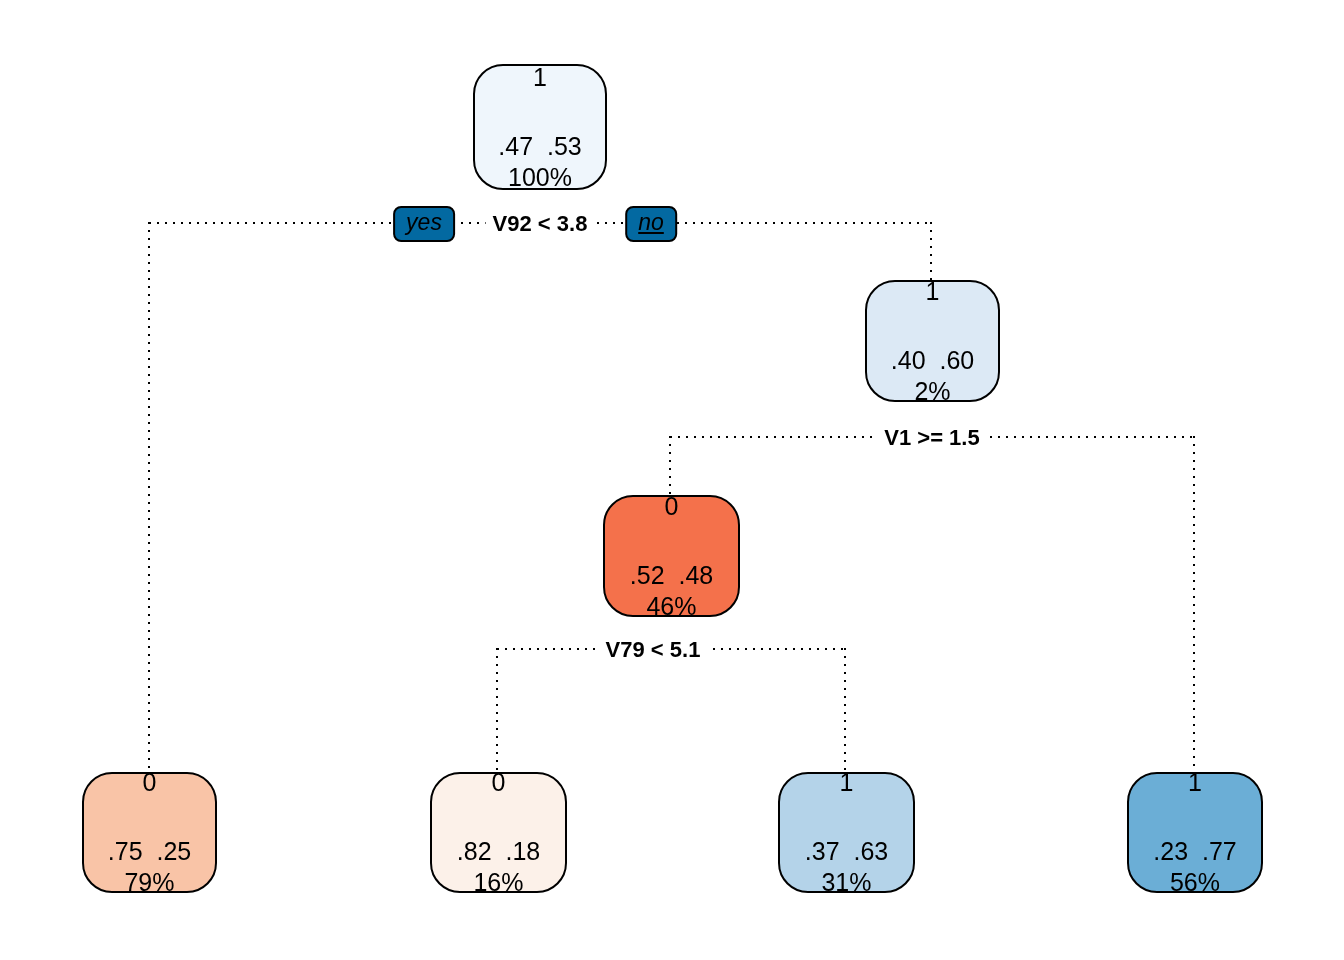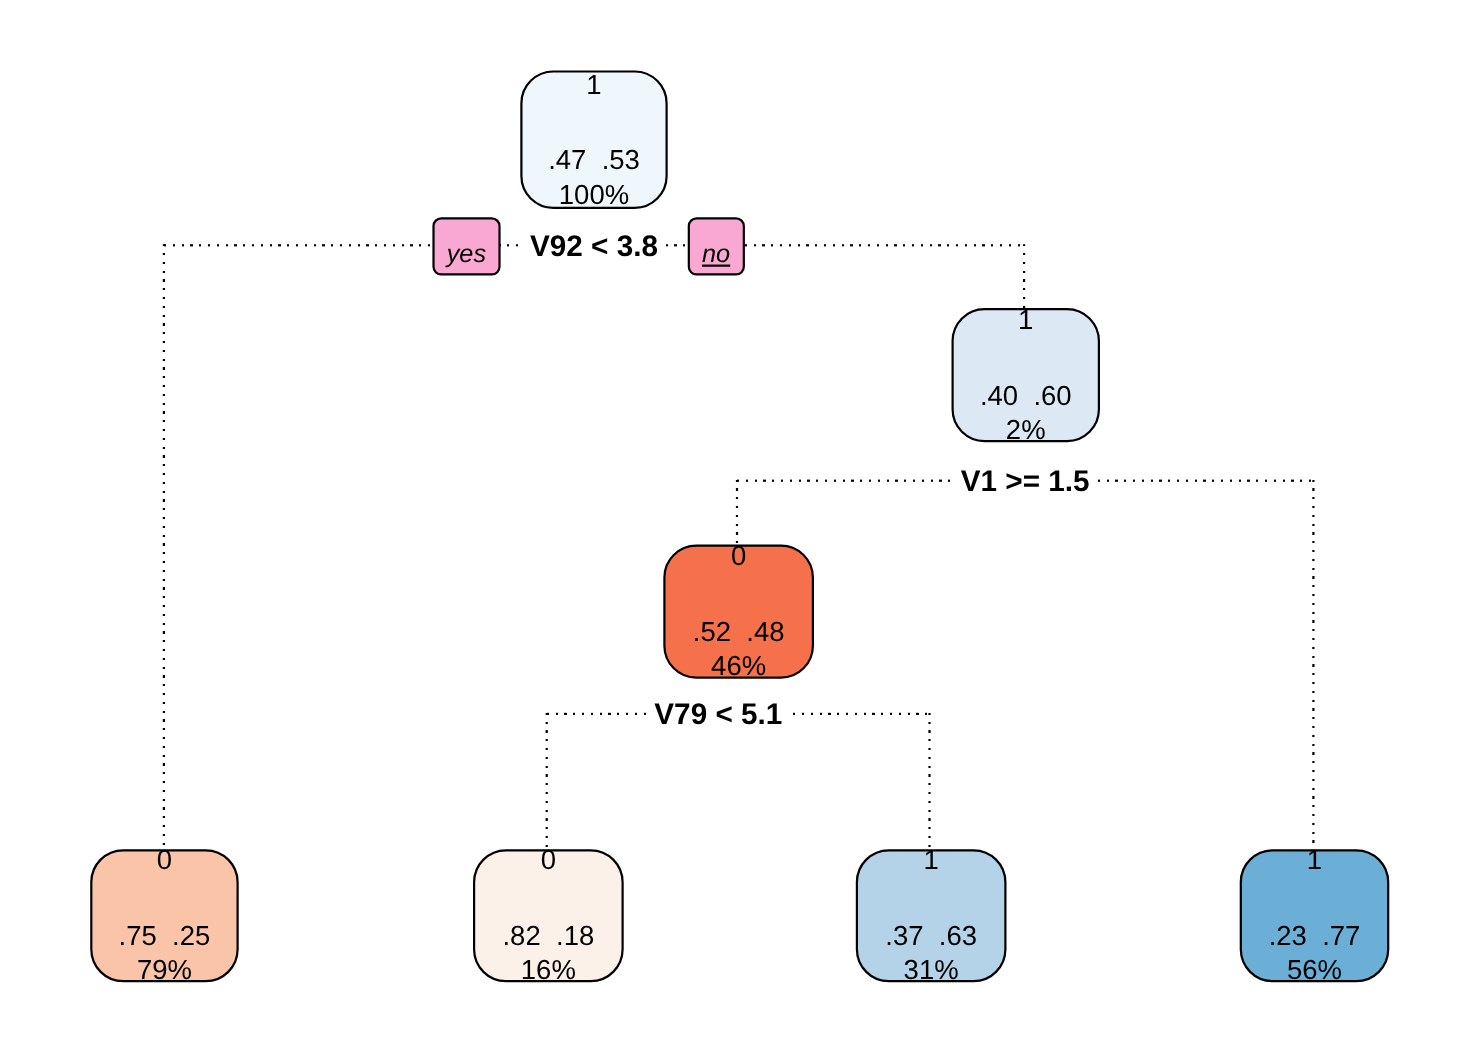--- a/index.html
+++ b/index.html
@@ -41,35 +41,35 @@
     font-size: 25px;
     line-height: 31px;
   }
   .node .probs { white-space: pre; margin-top: 38px; }
   
   .split-label {
     position: absolute;
     transform: translate(-50%, -50%);
     background: #FFFFFF;
     font-weight: bold;
-    font-size: 27px;
+    font-size: 22px;
     padding: 2px 7px;
     white-space: nowrap;
   }
   
   .branch-tag {
     position: absolute;
     transform: translate(-50%, -50%);
-    background: #f9a8d4;
+    background: #0369a1;
     border: 2px solid #000000;
     border-radius: 8px;
     font-style: italic;
     font-size: 23px;
     line-height: 23px;
-    padding: 20px 11px 6px 11px;
+    padding: 3px 11px 6px 11px;
     white-space: nowrap;
   }
 </style>
 </head>
 <body>
 
 <div class="canvas">
 
   <div class="h-edge" style="left:149px; top:222px; width:783px;"></div>
   <div class="v-edge" style="left:148px; top:222px; height:550px;"></div>

